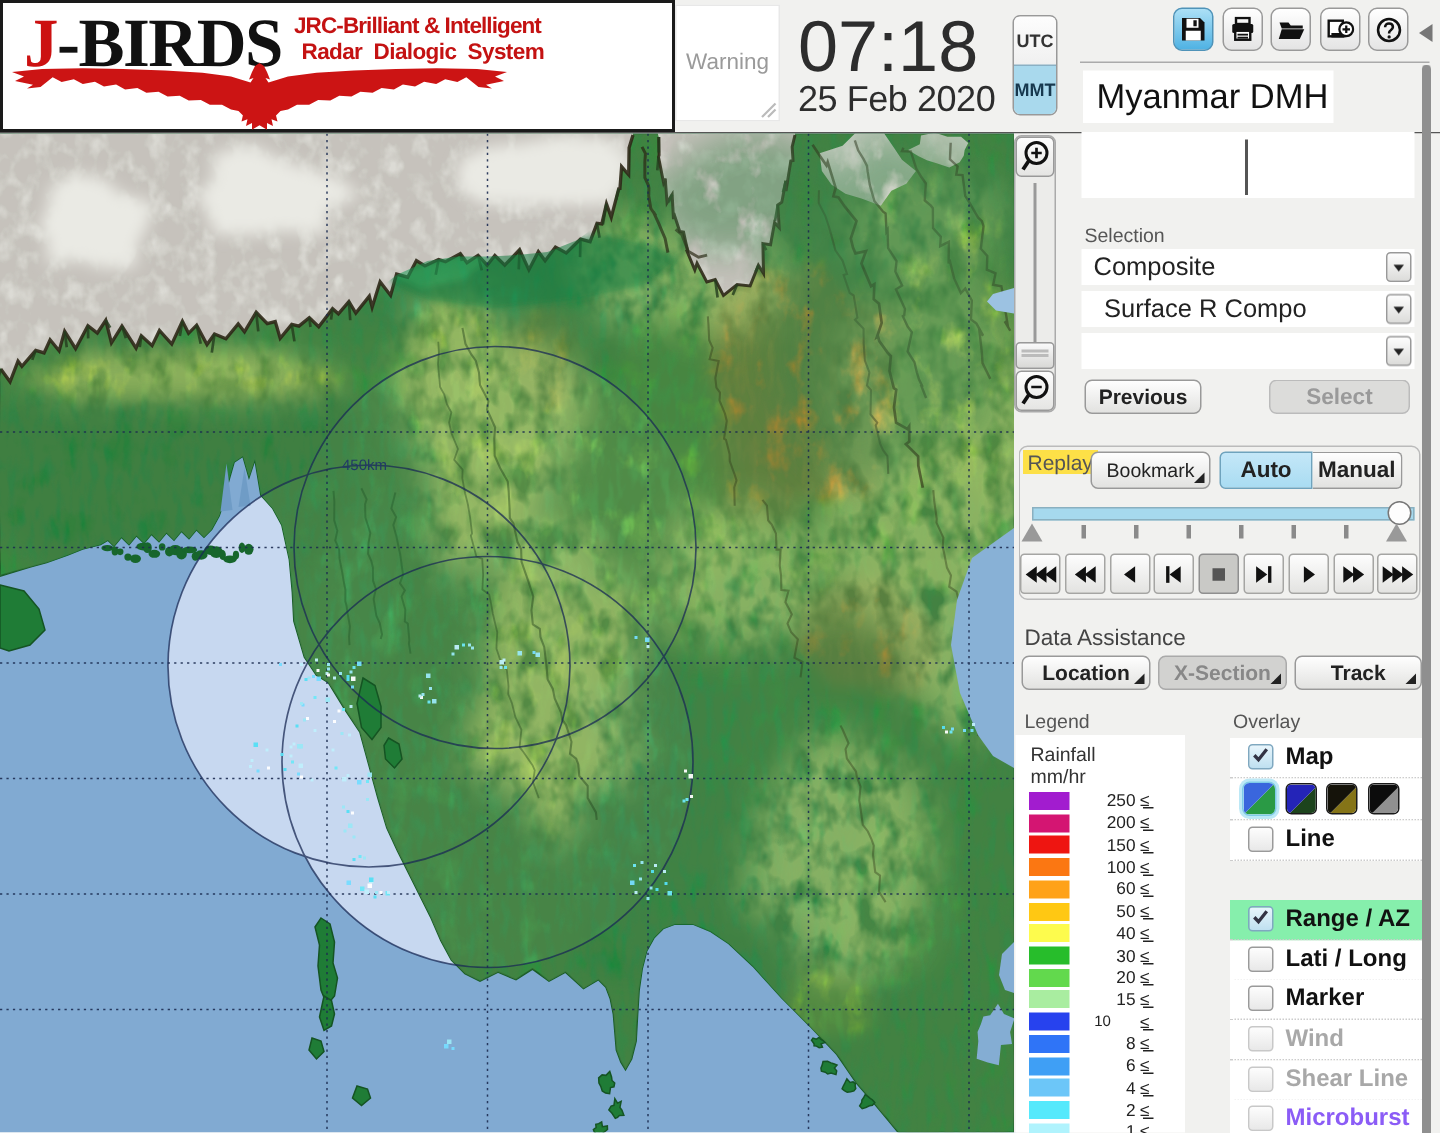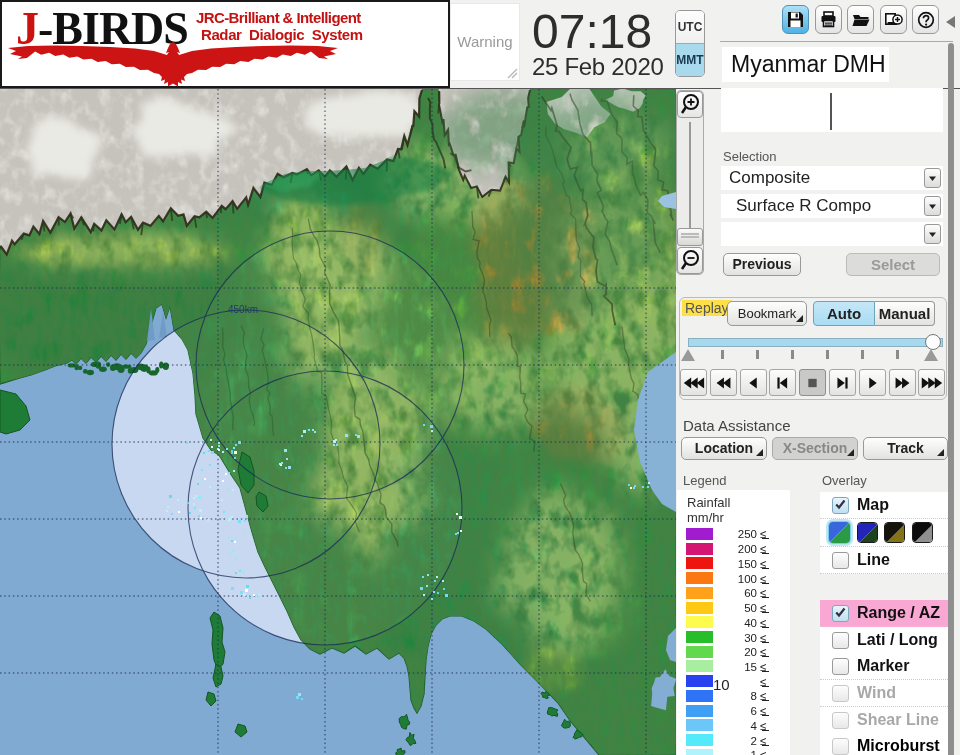--- a/index.html
+++ b/index.html
@@ -573,21 +573,21 @@
     <div style="position:absolute;left:686px;top:631px;width:27px;height:12px;background:#27bd2b;"></div>
     <div style="position:absolute;left:713px;top:632px;width:44px;text-align:right;font-size:11.5px;color:#222;">30</div>
     <div style="position:absolute;left:760px;top:632px;font-size:11.5px;color:#222;">≤<span style="position:absolute;left:1.5px;top:10px;width:7px;border-top:1.2px solid #222;"></span></div>
     <div style="position:absolute;left:686px;top:646px;width:27px;height:12px;background:#62d94d;"></div>
     <div style="position:absolute;left:713px;top:646px;width:44px;text-align:right;font-size:11.5px;color:#222;">20</div>
     <div style="position:absolute;left:760px;top:646px;font-size:11.5px;color:#222;">≤<span style="position:absolute;left:1.5px;top:10px;width:7px;border-top:1.2px solid #222;"></span></div>
     <div style="position:absolute;left:686px;top:660px;width:27px;height:12px;background:#a9eda0;"></div>
     <div style="position:absolute;left:713px;top:661px;width:44px;text-align:right;font-size:11.5px;color:#222;">15</div>
     <div style="position:absolute;left:760px;top:661px;font-size:11.5px;color:#222;">≤<span style="position:absolute;left:1.5px;top:10px;width:7px;border-top:1.2px solid #222;"></span></div>
     <div style="position:absolute;left:686px;top:675px;width:27px;height:12px;background:#2742ee;"></div>
-    <div style="position:absolute;left:713px;top:676px;width:44px;text-align:left;font-size:15px;color:#222;">10</div>
+    <div style="position:absolute;left:713px;top:676px;width:44px;text-align:center;font-size:10px;color:#222;">10</div>
     <div style="position:absolute;left:760px;top:676px;font-size:11.5px;color:#222;">≤<span style="position:absolute;left:1.5px;top:10px;width:7px;border-top:1.2px solid #222;"></span></div>
     <div style="position:absolute;left:686px;top:690px;width:27px;height:12px;background:#2f74f7;"></div>
     <div style="position:absolute;left:713px;top:690px;width:44px;text-align:right;font-size:11.5px;color:#222;">8</div>
     <div style="position:absolute;left:760px;top:690px;font-size:11.5px;color:#222;">≤<span style="position:absolute;left:1.5px;top:10px;width:7px;border-top:1.2px solid #222;"></span></div>
     <div style="position:absolute;left:686px;top:705px;width:27px;height:12px;background:#3f9ff5;"></div>
     <div style="position:absolute;left:713px;top:705px;width:44px;text-align:right;font-size:11.5px;color:#222;">6</div>
     <div style="position:absolute;left:760px;top:705px;font-size:11.5px;color:#222;">≤<span style="position:absolute;left:1.5px;top:10px;width:7px;border-top:1.2px solid #222;"></span></div>
     <div style="position:absolute;left:686px;top:719px;width:27px;height:12px;background:#6cc6f8;"></div>
     <div style="position:absolute;left:713px;top:720px;width:44px;text-align:right;font-size:11.5px;color:#222;">4</div>
     <div style="position:absolute;left:760px;top:720px;font-size:11.5px;color:#222;">≤<span style="position:absolute;left:1.5px;top:10px;width:7px;border-top:1.2px solid #222;"></span></div>
@@ -614,21 +614,21 @@
           <path d="M21,0 L21,21 L0,21 Z" fill="#857417"></path>
           <path d="M0,0 L21,0 L0,21 Z" fill="#15130a"></path>
         </svg></span><span class="sw" style="margin-left:6.5px;border:1px solid #1a1a1a;border-radius:4px;overflow:hidden;"><svg width="21" height="21">
           <path d="M21,0 L21,21 L0,21 Z" fill="#909090"></path>
           <path d="M0,0 L21,0 L0,21 Z" fill="#0c0c0c"></path>
         </svg></span></div>
     <div style="position:absolute;left:820px;top:547px;width:128px;height:27px;background:#fff;border-bottom:1px dotted #ccc;display:flex;align-items:center;">
       <span style="margin-left:12px;"><span class="cb" style="border-color:#9a9a9a;"></span></span>
       <span style="margin-left:8px;font-size:16px;font-weight:bold;color:#111;white-space:nowrap;">Line</span>
     </div>
-    <div style="position:absolute;left:820px;top:600px;width:128px;height:27px;background:#f9a8d4;border-bottom:1px dotted #ccc;display:flex;align-items:center;">
+    <div style="position:absolute;left:820px;top:600px;width:128px;height:27px;background:#86efac;border-bottom:1px dotted #ccc;display:flex;align-items:center;">
       <span style="margin-left:12px;"><span class="cb" style="background:linear-gradient(#e8f5fc,#bfe0f0);border-color:#7fa8c0;"><svg width="13" height="13" viewBox="0 0 13 13">
             <path d="M2.2,6.5 L5,9.5 L10.5,2.5" fill="none" stroke="#334" stroke-width="2.2"></path>
           </svg></span></span>
       <span style="margin-left:8px;font-size:16px;font-weight:bold;color:#111;white-space:nowrap;">Range / AZ</span>
     </div>
     <div style="position:absolute;left:820px;top:627px;width:128px;height:27px;background:#fff;border-bottom:1px dotted #ccc;display:flex;align-items:center;">
       <span style="margin-left:12px;"><span class="cb" style="border-color:#9a9a9a;"></span></span>
       <span style="margin-left:8px;font-size:16px;font-weight:bold;color:#111;white-space:nowrap;">Lati / Long</span>
     </div>
     <div style="position:absolute;left:820px;top:653px;width:128px;height:27px;background:#fff;border-bottom:1px dotted #ccc;display:flex;align-items:center;">
@@ -638,14 +638,14 @@
     <div style="position:absolute;left:820px;top:680px;width:128px;height:27px;background:#fff;border-bottom:1px dotted #ccc;display:flex;align-items:center;">
       <span style="margin-left:12px;"><span class="cb" style="border-color:#c8c8c8;"></span></span>
       <span style="margin-left:8px;font-size:16px;font-weight:bold;color:#a8a8a8;white-space:nowrap;">Wind</span>
     </div>
     <div style="position:absolute;left:820px;top:707px;width:128px;height:27px;background:#fff;border-bottom:1px dotted #ccc;display:flex;align-items:center;">
       <span style="margin-left:12px;"><span class="cb" style="border-color:#c8c8c8;"></span></span>
       <span style="margin-left:8px;font-size:16px;font-weight:bold;color:#a8a8a8;white-space:nowrap;">Shear Line</span>
     </div>
     <div style="position:absolute;left:820px;top:733px;width:128px;height:27px;background:#fff;border-bottom:1px dotted #ccc;display:flex;align-items:center;">
       <span style="margin-left:12px;"><span class="cb" style="border-color:#c8c8c8;"></span></span>
-      <span style="margin-left:8px;font-size:16px;font-weight:bold;color:#000000;white-space:nowrap;">Microburst</span>
+      <span style="margin-left:8px;font-size:16px;font-weight:bold;color:#8b5cf6;white-space:nowrap;">Microburst</span>
     </div>
 </div>
 </body></html>

